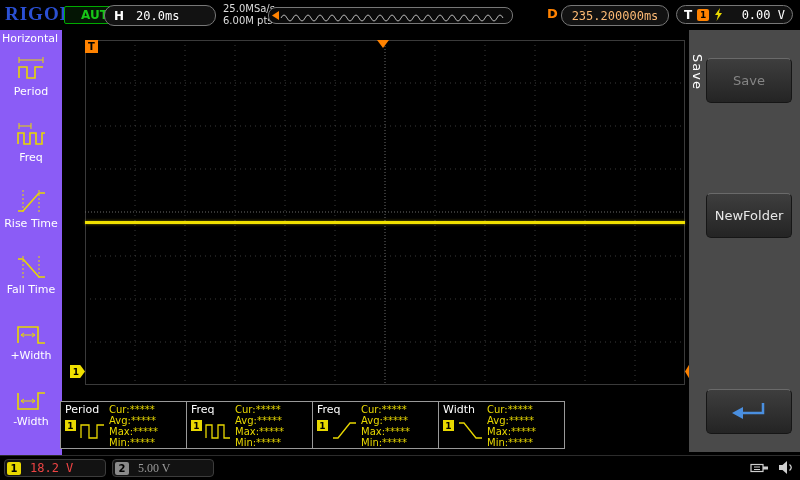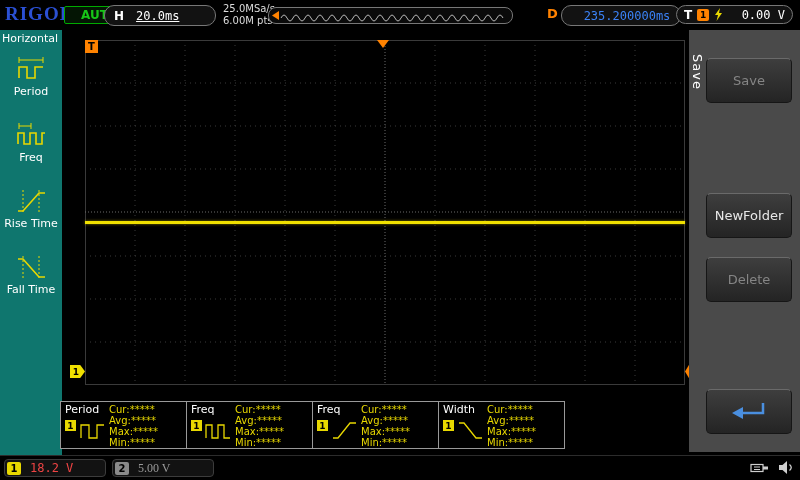--- a/index.html
+++ b/index.html
@@ -7,39 +7,39 @@
           font-family:"DejaVu Sans",sans-serif;-webkit-font-smoothing:antialiased;}
 
   
   .topbar{position:absolute;left:0;top:0;width:800px;height:30px;background:#000;}
   .logo{position:absolute;left:5px;top:3px;font:bold 19px "Liberation Serif",serif;color:#2b50d4;letter-spacing:1px;}
   .auto-badge{position:absolute;left:64px;top:6px;border:1px solid #0a0;background:#041504;color:#17c517;
               font:bold 12px "DejaVu Sans",sans-serif;padding:1px 16px;border-radius:2px;}
   .hbox{position:absolute;left:104px;top:5px;width:110px;height:19px;border:1px solid #777;border-radius:10px;
         background:#121212;display:flex;align-items:center;color:#fff;}
   .hbox .hl{font:bold 12px "DejaVu Sans",sans-serif;margin-left:9px;}
-  .hbox .hv{font:12px "DejaVu Sans Mono",monospace;margin-left:12px;text-decoration:underline;}
+  .hbox .hv{font:12px "DejaVu Sans Mono",monospace;margin-left:12px;}
   .rateblock{position:absolute;left:223px;top:3px;color:#ddd;font:10px "DejaVu Sans",sans-serif;line-height:12px;}
   .posbar{position:absolute;left:268px;top:7px;width:243px;height:15px;border:1px solid #777;border-radius:8px;
           background:#0a0a0a;overflow:hidden;}
   .pos-marker{position:absolute;left:3px;top:3px;width:7px;height:9px;background:#ff8200;
               clip-path:polygon(100% 0,100% 100%,0 50%);}
   .dlabel{position:absolute;left:547px;top:6px;color:#ff8200;font:bold 13px "DejaVu Sans",sans-serif;}
   .dbox{position:absolute;left:561px;top:5px;width:106px;height:19px;border:1px solid #777;border-radius:10px;
-        background:#121212;color:#3b82f6;display:flex;align-items:center;justify-content:center;
-        font:12px "DejaVu Sans Mono",monospace;padding-left:12px;}
+        background:#121212;color:#fdba74;display:flex;align-items:center;justify-content:center;
+        font:12px "DejaVu Sans Mono",monospace;}
   .tbox{position:absolute;left:676px;top:5px;width:117px;height:19px;border:1px solid #777;border-radius:10px;
         background:#121212;display:flex;align-items:center;gap:5px;padding:0 7px;box-sizing:border-box;color:#fff;}
   .tbox .tl{font:bold 12px "DejaVu Sans",sans-serif;}
   .chip-orange{width:12px;height:12px;background:#ff8200;color:#000;font:bold 9px "DejaVu Sans",sans-serif;
                display:flex;align-items:center;justify-content:center;border-radius:2px;}
   .tbox .tv{font:12px "DejaVu Sans Mono",monospace;margin-left:auto;text-align:center;}
 
   
-  .sidebar{position:absolute;left:0;top:30px;width:62px;height:425px;background:#0f766e;}
+  .sidebar{position:absolute;left:0;top:30px;width:62px;height:425px;background:#8b5cf6;}
   .sidebar-title{color:#fff;font:11px "DejaVu Sans",sans-serif;padding:2px 0 0 2px;}
   .side-items{position:absolute;top:24px;left:0;width:62px;display:flex;flex-direction:column;}
   .side-item{height:66px;display:flex;flex-direction:column;align-items:center;justify-content:flex-start;cursor:pointer;}
   .side-item .lab{color:#fff;font:11px "DejaVu Sans",sans-serif;margin-top:1px;white-space:nowrap;}
 
   
   .scope{position:absolute;left:85px;top:40px;width:600px;height:345px;background:#000;}
   .trace{position:absolute;left:0;top:181px;width:600px;height:3px;background:#f0e000;box-shadow:0 0 3px #f0e00088;}
   .t-corner{position:absolute;left:0;top:0;width:13px;height:13px;background:#ff8200;color:#000;
             font:bold 10px "DejaVu Sans",sans-serif;display:flex;align-items:center;justify-content:center;}
@@ -158,21 +158,35 @@
       </div>
 
       <div class="side-item">
         <svg width="32" height="30">
           <path d="M8 4 V26 M24 4 V26" stroke="#e8d800" stroke-width="1" stroke-dasharray="2 2" fill="none"></path>
           <path d="M3 7 H8 L24 25 H30" stroke="#e8d800" stroke-width="1.6" fill="none"></path>
         </svg>
         <div class="lab">Fall Time</div>
       </div>
 
-
+      <div class="side-item">
+        <svg width="32" height="30">
+          <path d="M3 25 V9 H23 V25 H30" stroke="#e8d800" stroke-width="1.6" fill="none"></path>
+          <path d="M6 17 H20 M6 17 l3 -2 M6 17 l3 2 M20 17 l-3 -2 M20 17 l-3 2" stroke="#e8d800" stroke-width="1" fill="none"></path>
+        </svg>
+        <div class="lab">+Width</div>
+      </div>
+
+      <div class="side-item">
+        <svg width="32" height="30">
+          <path d="M3 9 V25 H23 V9 H30" stroke="#e8d800" stroke-width="1.6" fill="none"></path>
+          <path d="M6 17 H20 M6 17 l3 -2 M6 17 l3 2 M20 17 l-3 -2 M20 17 l-3 2" stroke="#e8d800" stroke-width="1" fill="none"></path>
+        </svg>
+        <div class="lab">-Width</div>
+      </div>
 
     </div>
   </div>
 
   <div class="scope">
     <svg width="600" height="345">
       <rect x="0.5" y="0.5" width="599" height="344" fill="none" stroke="#3a3a3a"></rect>
       <g stroke="#3a3a3a" stroke-width="1" stroke-dasharray="1 4">
         <line x1="50" y1="0" x2="50" y2="345"></line>
           <line x1="100" y1="0" x2="100" y2="345"></line>
@@ -263,21 +277,20 @@
       </div>
     </div>
 
   </div>
 
   <div class="menu">
     <div class="menu-tab">Save</div>
 
     <button class="menu-btn disabled" style="top:28px;">Save</button>
     <button class="menu-btn" style="top:163px;text-align:center;">NewFolder</button>
-    <button class="menu-btn disabled" style="top:227px;">Delete</button>
 
     <button class="menu-btn" style="top:359px;">
       <svg width="44" height="26" viewBox="0 0 44 26">
         <path d="M36 4 V14 H14" fill="none" stroke="#4a8fe0" stroke-width="2.5"></path>
         <path d="M16 8 L5 14 L16 20 Z" fill="#4a8fe0"></path>
       </svg>
     </button>
   </div>
 
   <div class="bottombar">

